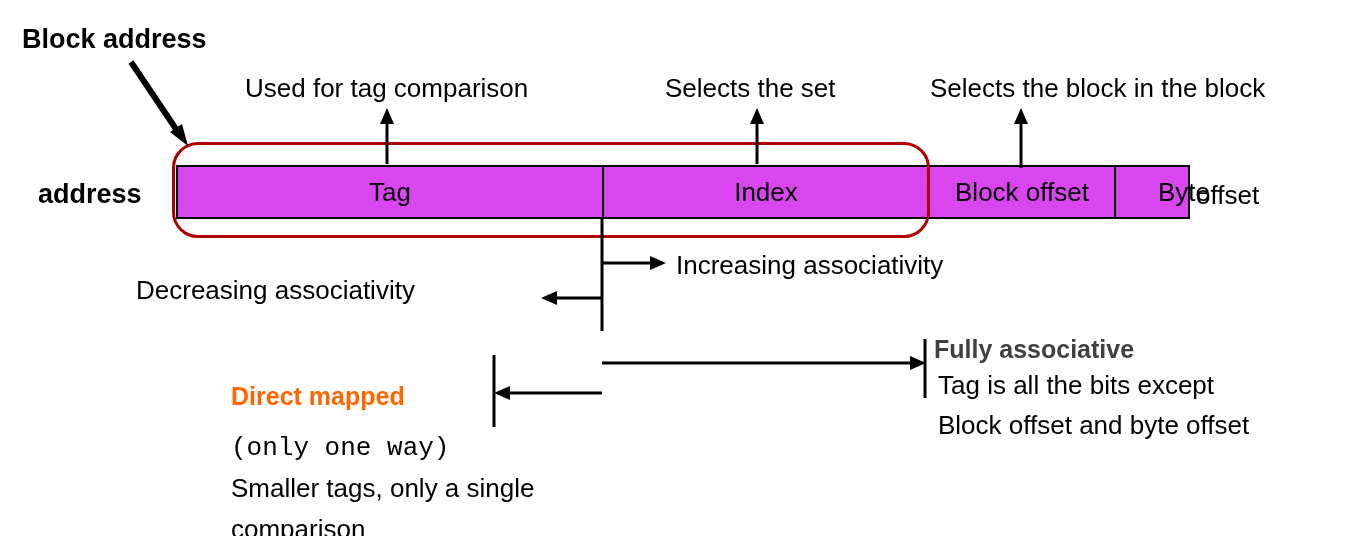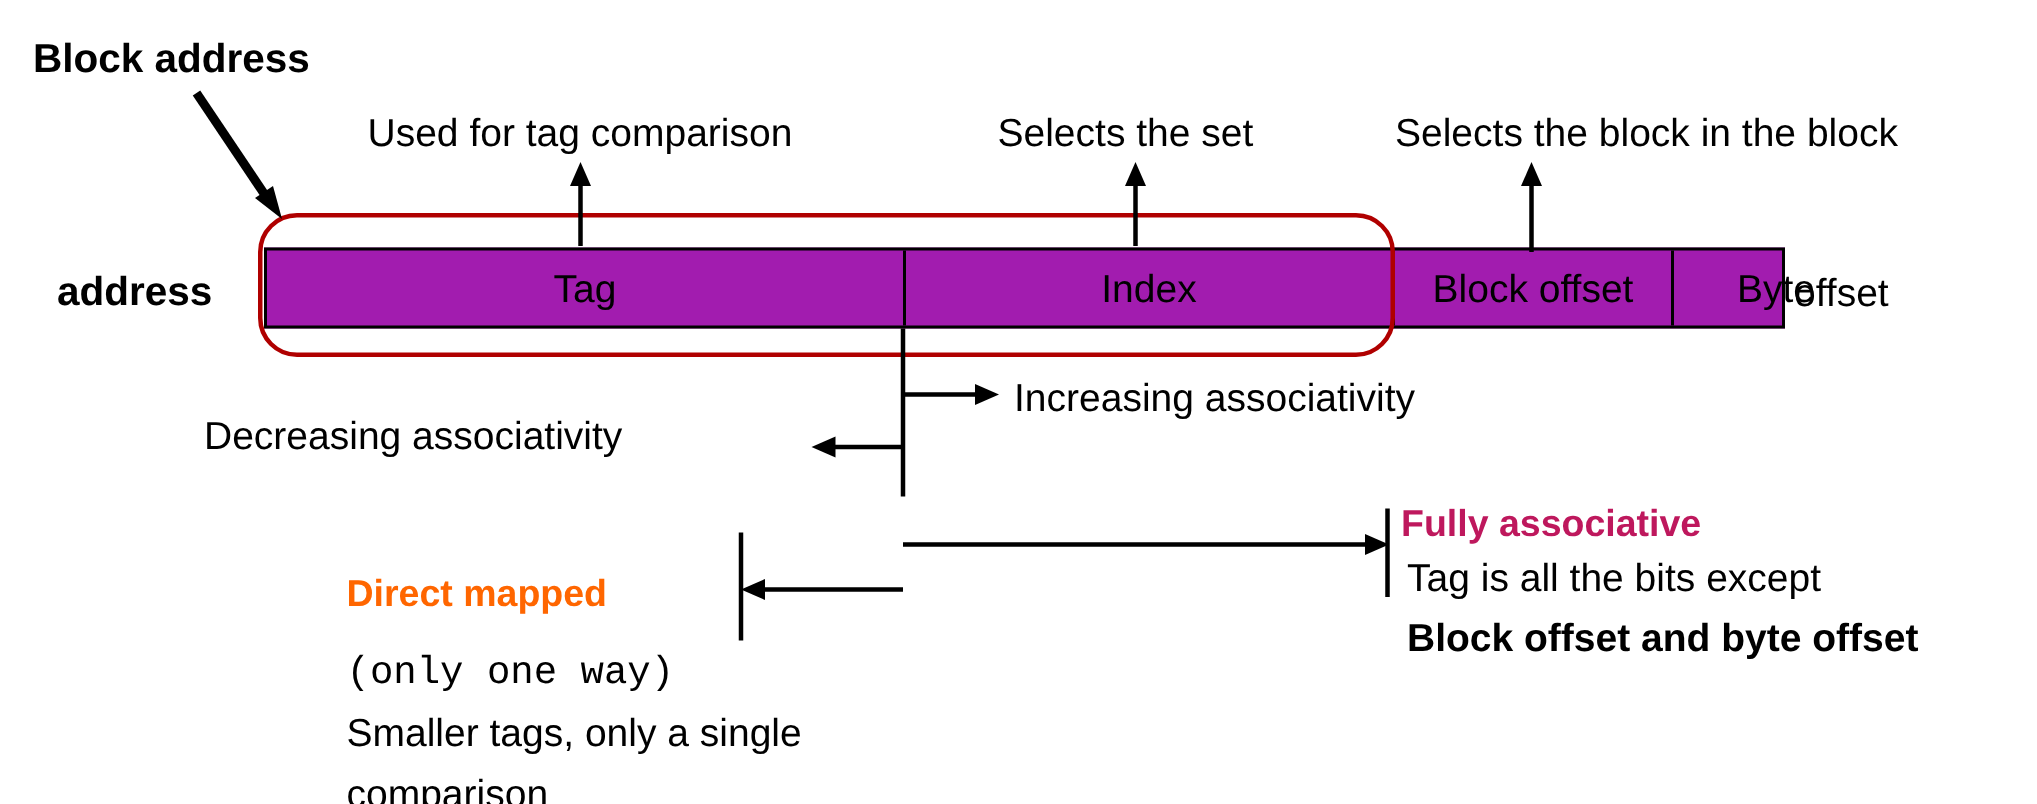--- a/index.html
+++ b/index.html
@@ -48,21 +48,21 @@
   }
 
   
   #addr-box {
     left: 176px;
     top: 165px;
     width: 1014px;
     height: 54px;
     border: 2px solid #000000;
     box-sizing: border-box;
-    background: #a21caf;
+    background: #d946ef;
   }
   .divider {
     position: absolute;
     top: 0;
     width: 2px;
     height: 100%;
     background: #000000;
   }
   .field-text {
     position: absolute;
@@ -138,23 +138,23 @@
   <div class="abs lbl-plain" style="left:136px; top:277px;">Decreasing associativity</div>
 
   <div class="abs" style="left:231px; top:384px;">
     <div class="lbl-orange" style="color:#FF6600;">Direct mapped</div>
     <div class="lbl-plain textblock" style="margin-top:23px;font-family:Liberation Mono, monospace;">(only one way)</div>
     <div class="lbl-plain textblock" style="margin-top:7px;">Smaller tags, only a single</div>
     <div class="lbl-plain textblock" style="margin-top:7px;">comparison</div>
   </div>
 
   <div class="abs" style="left:934px; top:337px;">
-    <div class="lbl-orange" style="color:#be185d;">Fully associative</div>
+    <div class="lbl-orange" style="color:#404040;">Fully associative</div>
     <div class="lbl-plain textblock" style="margin-top:7px; margin-left:4px;">Tag is all the bits except</div>
-    <div class="lbl-plain textblock" style="margin-top:7px; margin-left:4px;font-weight:bold;">Block offset and byte offset</div>
+    <div class="lbl-plain textblock" style="margin-top:7px; margin-left:4px;">Block offset and byte offset</div>
   </div>
 
   <svg class="overlay" viewBox="0 0 1358 536">
     <defs>
       <marker id="arrow-up" markerWidth="12" markerHeight="12" refX="6" refY="10" orient="auto-start-reverse" markerUnits="userSpaceOnUse">
         <path d="M6,0 L11,11 L1,11 Z" fill="#000000"></path>
       </marker>
     </defs>
 
     <g>

